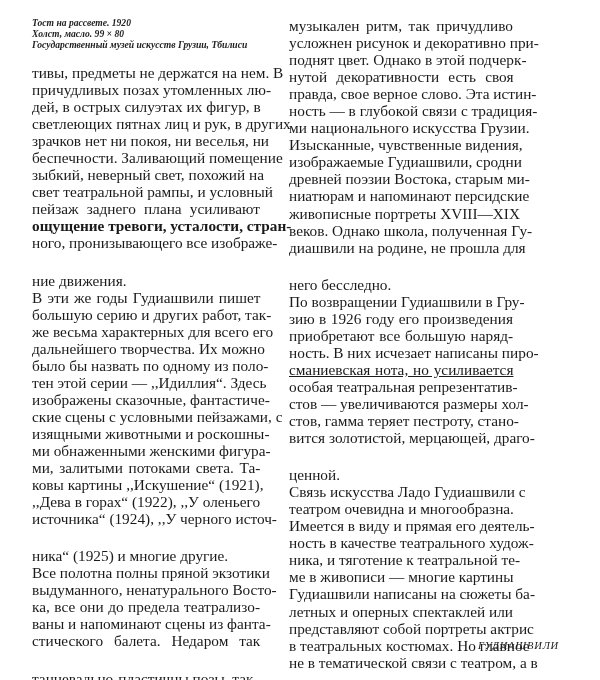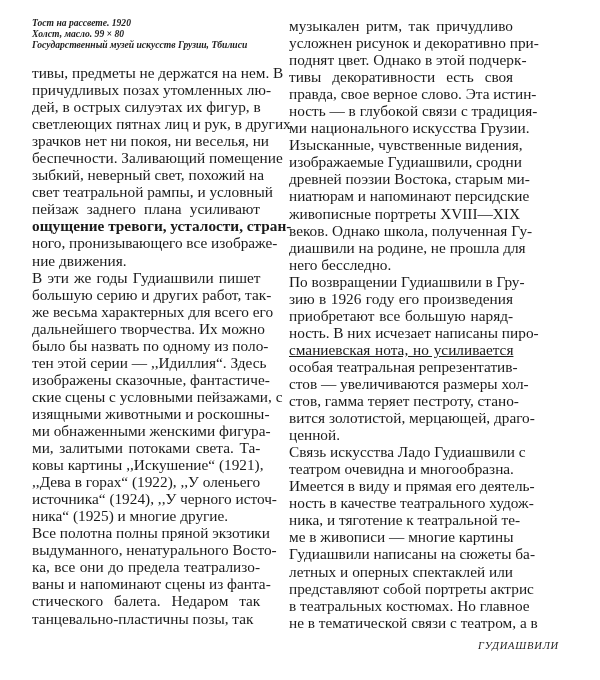--- a/index.html
+++ b/index.html
@@ -36,20 +36,21 @@
       display: block;
       white-space: nowrap;
       text-align: justify;
       text-align-last: justify;
       height: 17.05px;
       overflow: visible;
     }
     .line.last {
       text-align: right;
       text-align-last: left;
+      margin-top: 20px;
     }
     .running-head {
       position: absolute;
       left: 478px;
       top: 640px;
       font-style: italic;
       font-size: 10.5px;
       letter-spacing: 0.8px;
       color: #222;
       white-space: nowrap;
@@ -96,21 +97,21 @@
     <span class="line" style="display: block; width: auto;">выдуманного, ненатурального Восто-</span>
     <span class="line" style="display: block; width: auto; word-spacing: 0.6px;">ка, все они до предела театрализо-</span>
     <span class="line" style="display: block; width: auto;">ваны и напоминают сцены из фанта-</span>
     <span class="line" style="display: block; width: auto; word-spacing: 7px;">стического балета. Недаром так</span>
     <span class="line last">танцевально-пластичны позы, так</span>
   </div>
 <div class="col col-right" id="col-right">
     <span class="line" style="display: block; width: auto; word-spacing: 2.66667px;">музыкален ритм, так причудливо</span>
     <span class="line" style="display: block; width: auto;">усложнен рисунок и декоративно при-</span>
     <span class="line" style="display: block; width: auto;">поднят цвет. Однако в этой подчерк-</span>
-    <span class="line" style="display: block; width: auto; word-spacing: 5.33333px;">тивы декоративности есть своя</span>
+    <span class="line" style="display: block; width: auto; word-spacing: 5.33333px;">нутой декоративности есть своя</span>
     <span class="line" style="display: block; width: auto;">правда, свое верное слово. Эта истин-</span>
     <span class="line" style="display: block; width: auto;">ность — в глубокой связи с традиция-</span>
     <span class="line" style="display: block; width: auto;">ми национального искусства Грузии.</span>
     <span class="line" style="display: block; width: auto;">Изысканные, чувственные видения,</span>
     <span class="line" style="display: block; width: auto;">изображаемые Гудиашвили, сродни</span>
     <span class="line" style="display: block; width: auto;">древней поэзии Востока, старым ми-</span>
     <span class="line" style="display: block; width: auto;">ниатюрам и напоминают персидские</span>
     <span class="line" style="display: block; width: auto;">живописные портреты XVIII—XIX</span>
     <span class="line" style="display: block; width: auto;">веков. Однако школа, полученная Гу-</span>
     <span class="line" style="display: block; width: auto;">диашвили на родине, не прошла для</span>

